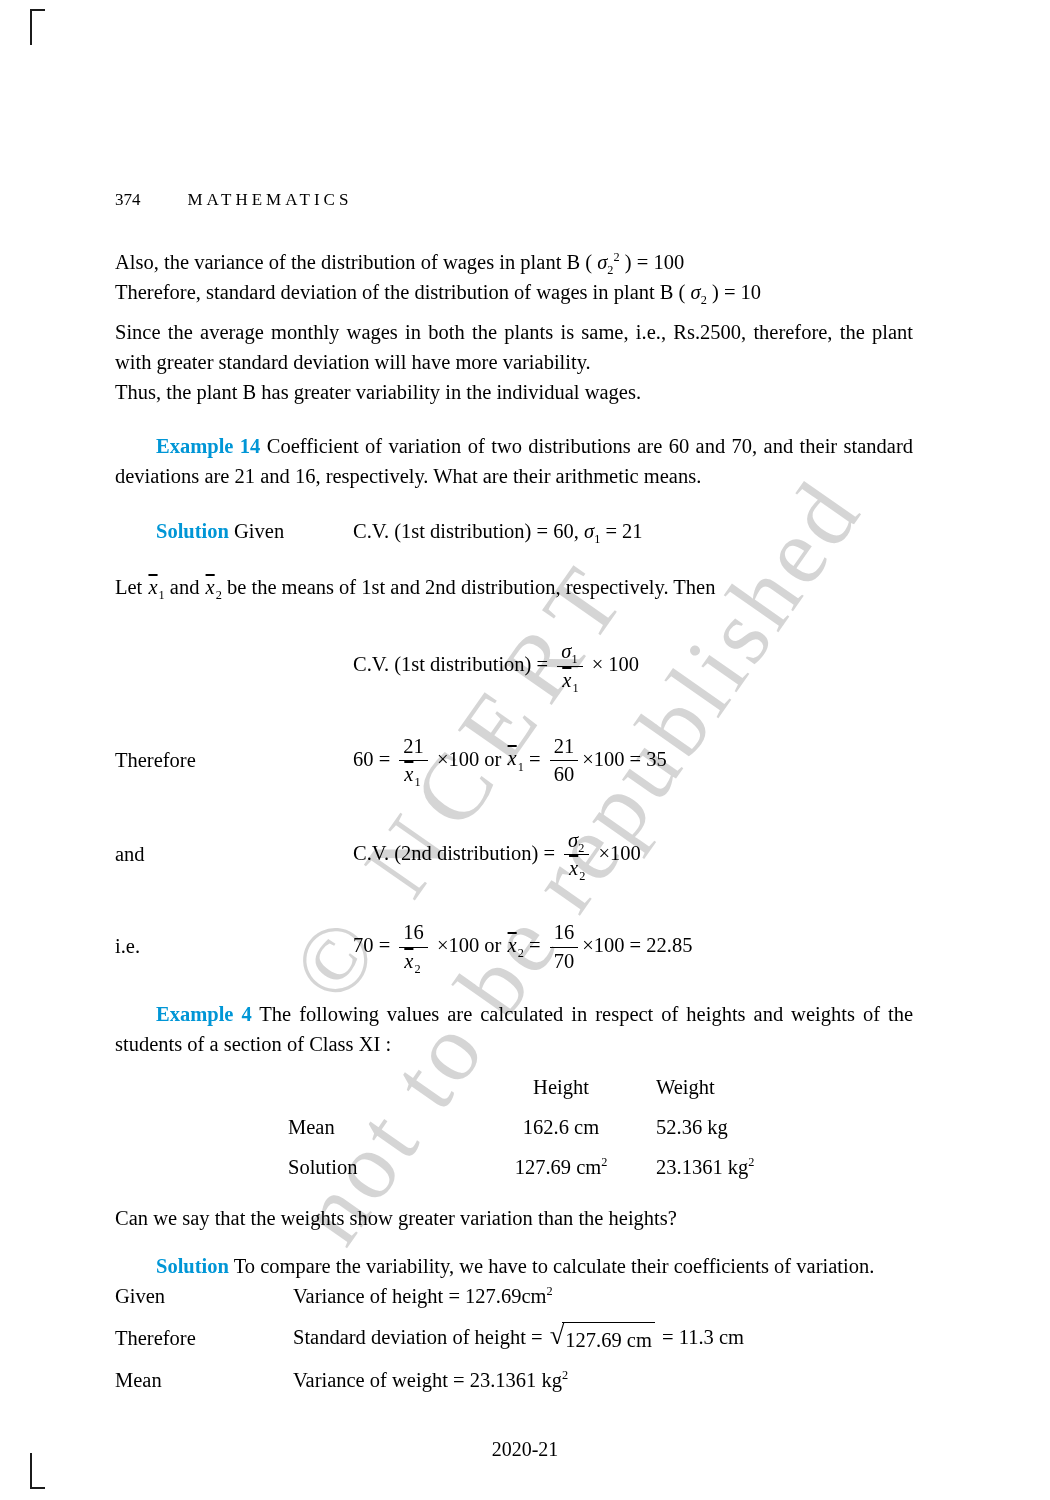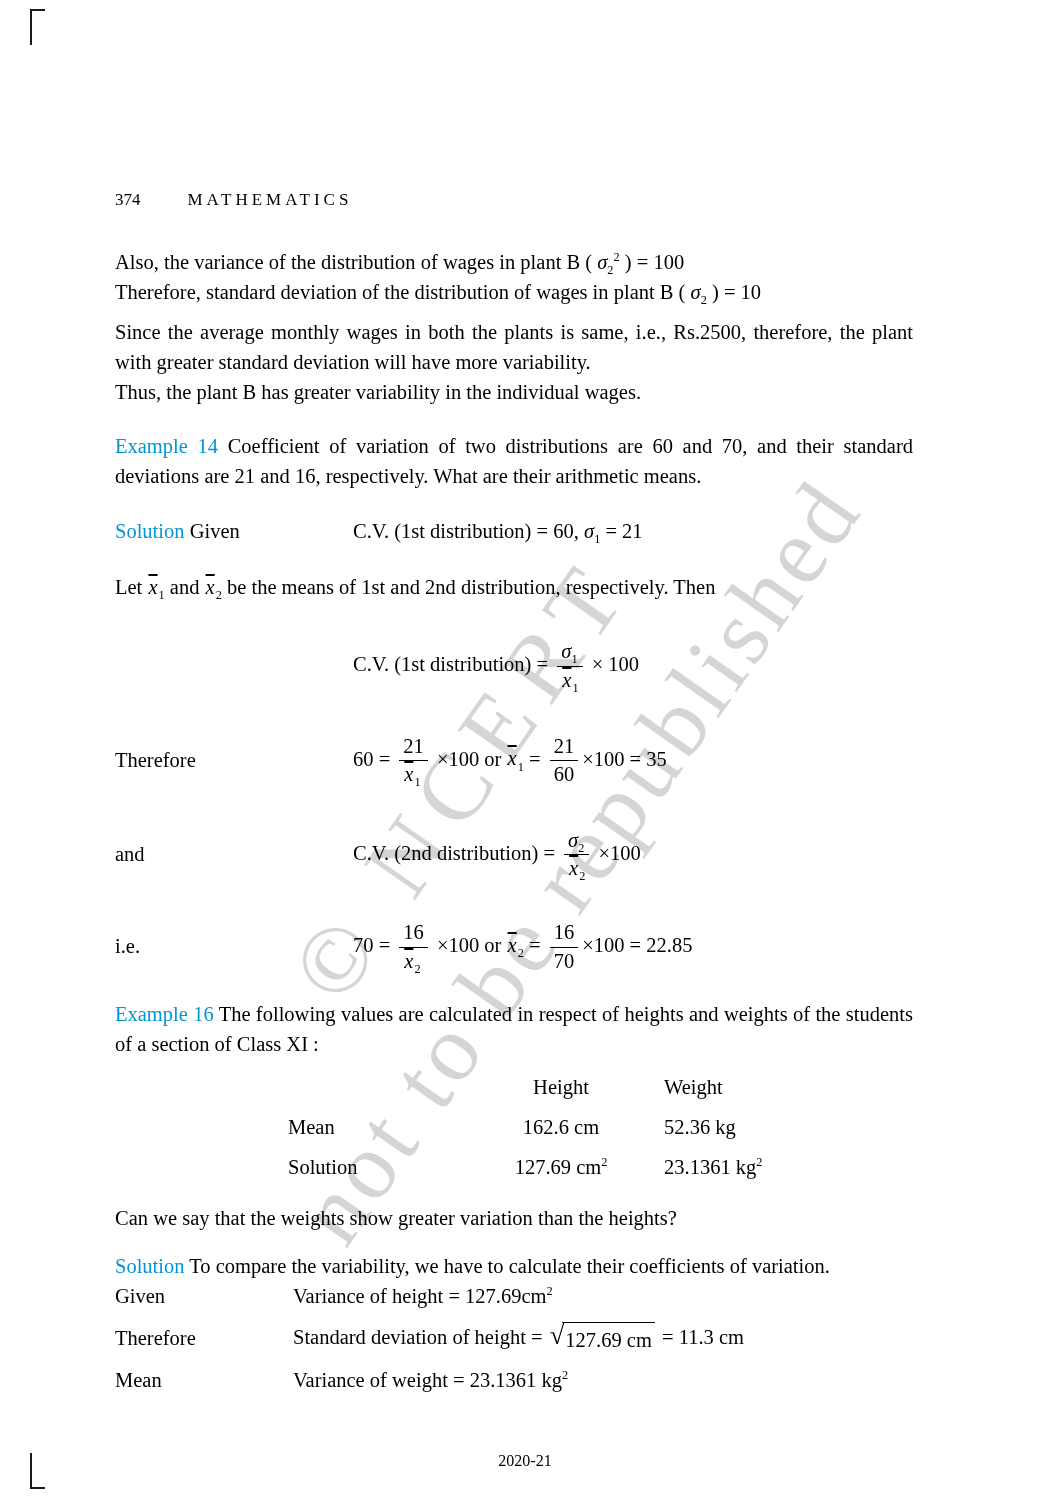--- a/index.html
+++ b/index.html
@@ -30,42 +30,42 @@
   .hdr{ display:flex; align-items:baseline; font-size:17px; }
   .hdr .ttl{ margin-left:47px; letter-spacing:4px;text-align:right; }
 
   .para{ text-align:justify; line-height:1.46; }
 
   .row{ display:flex; align-items:center; line-height:1.46; }
   .lbl{ flex:0 0 238px; align-self:center; }
   .lbl-mid{ flex:0 0 178px; }
   .eq{ flex:1; }
 
-  .accent{ color:var(--accent); font-weight:400; }
+  .accent{ color:var(--accent); font-weight:700;margin-left:41px; }
   .it{ font-style:italic; }
   .bar{ font-style:italic; text-decoration:overline; padding:0 1px; }
   sub{ font-size:0.6em; line-height:0; }
   sup{ font-size:0.6em; line-height:0; }
 
   .frac{ display:inline-block; vertical-align:middle; text-align:left; margin:8px 4px; }
   .frac .num{ display:block; border-bottom:1.4px solid #000; padding:0 4px 1px; line-height:1.25; }
   .frac .den{ display:block; padding:1px 4px 0; line-height:1.25; }
 
   .sqrt{ display:inline-flex; align-items:flex-start; margin:0 2px; }
   .sqrt .radical{ font-size:1.3em; line-height:1; margin-right:-2px; }
   .sqrt .radicand{ border-top:1.6px solid #000; padding:3px 3px 0; }
 
   .table{ margin-left:173px; }
   .trow{ display:flex; line-height:1.95; }
   .tc0{ width:178px; }
   .tc1{ width:190px; text-align:center; }
-  .tc2{ width:215px;margin-left:8px; }
+  .tc2{ width:215px; }
 
-  .footer{ position:absolute; left:0; right:0; bottom:30px; z-index:1;
-    text-align:center; font-size:16px; }
+  .footer{ position:absolute; left:0; right:0; bottom:39px; z-index:1;
+    text-align:center; font-size:20px; }
 
   .mt8{margin-top:8px;} .mt10{margin-top:10px;} .mt12{margin-top:12px;}
   .mt14{} .mt16{margin-top:16px;} .mt18{margin-top:18px;}
   .mt22{margin-top:22px;} .mt24{margin-top:24px;} .mt26{margin-top:26px;}
   .mt28{margin-top:28px;} .mt38{margin-top:38px;}
 </style>
 </head>
 <body>
 
 <div class="crop crop-tl"></div>
@@ -117,21 +117,21 @@
     <div class="lbl">and</div>
     <div class="eq">C.V. (2nd distribution) = <span class="frac"><span class="num"><span class="it">σ</span><sub>2</sub></span><span class="den"><span class="bar">x</span><sub>2</sub></span></span> ×100</div>
   </div>
 
   <div class="row mt22">
     <div class="lbl">i.e.</div>
     <div class="eq">70 = <span class="frac"><span class="num">16</span><span class="den"><span class="bar">x</span><sub>2</sub></span></span> ×100 or <span class="bar">x</span><sub>2</sub> = <span class="frac"><span class="num">16</span><span class="den">70</span></span>×100 = 22.85</div>
   </div>
 
   <p class="para mt18">
-    <span class="accent">Example 16</span>
+    <span class="accent">Example 4</span>
     <span>The following values are calculated in respect of heights and weights of the students of a section of Class XI :</span>
   </p>
 
   <div class="table mt8">
     <div class="trow">
       <div class="tc0"></div>
       <div class="tc1">Height</div>
       <div class="tc2">Weight</div>
     </div>
     <div class="trow">

